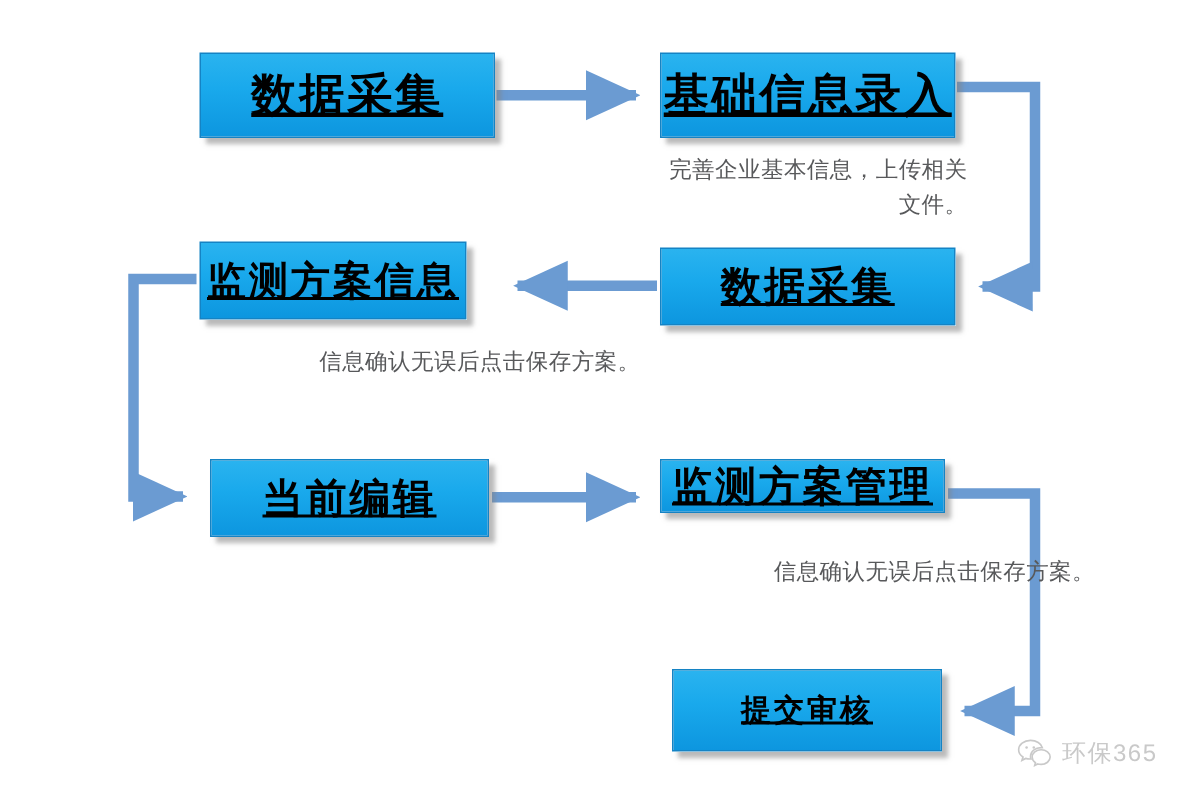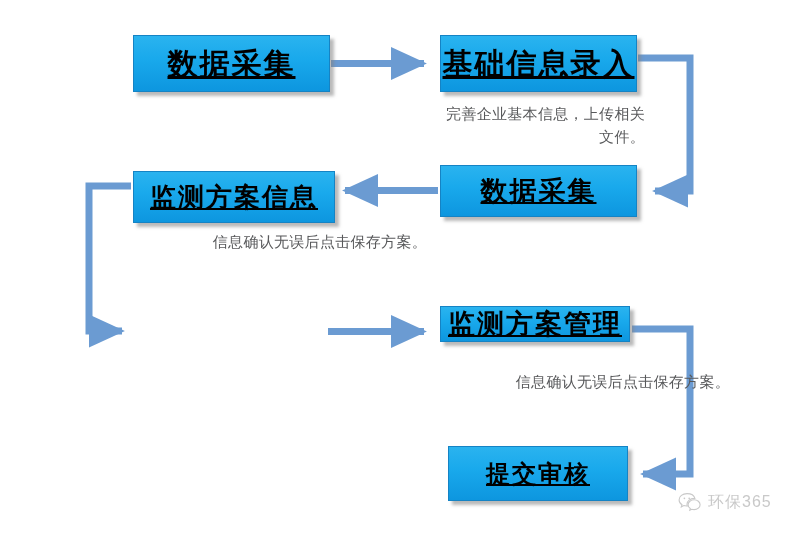--- a/index.html
+++ b/index.html
@@ -107,34 +107,37 @@
   </svg>
 
   <div class="node" style="left:133px; top:35px; width:197px; height:57px; font-size:30px;">
     <span class="node-label">数据采集</span>
   </div>
 
   <div class="node" style="left:440px; top:35px; width:197px; height:57px; font-size:30px;">
     <span class="node-label">基础信息录入</span>
   </div>
 
-  <div class="node" style="left:133px; top:171px; width:202px; height:52px; font-size:26px;">
+  <div class="node" style="left:133px; top:161px; width:178px; height:52px; font-size:26px;">
     <span class="node-label">监测方案信息</span>
   </div>
 
   <div class="node" style="left:440px; top:165px; width:197px; height:52px; font-size:27px;">
     <span class="node-label">数据采集</span>
   </div>
 
+  <div class="node" style="left:140px; top:306px; width:186px; height:52px; font-size:27px;">
+    <span class="node-label">当前编辑</span>
+  </div>
 
   <div class="node" style="left:440px; top:306px; width:190px; height:36px; font-size:27px;">
     <span class="node-label">监测方案管理</span>
   </div>
 
-  <div class="node" style="left:448px; top:446px; width:180px; height:55px; font-size:24px;">
+  <div class="node" style="left:448px; top:446px; width:180px; height:55px; font-size:20px;">
     <span class="node-label">提交审核</span>
   </div>
 
   <div class="caption" style="left:440px; top:102px; width:205px;">完善企业基本信息，上传相关文件。</div>
 
   <div class="caption" style="left:137px; top:230px; width:290px;">信息确认无误后点击保存方案。</div>
 
   <div class="caption" style="left:440px; top:370px; width:290px;">信息确认无误后点击保存方案。</div>
 
 

